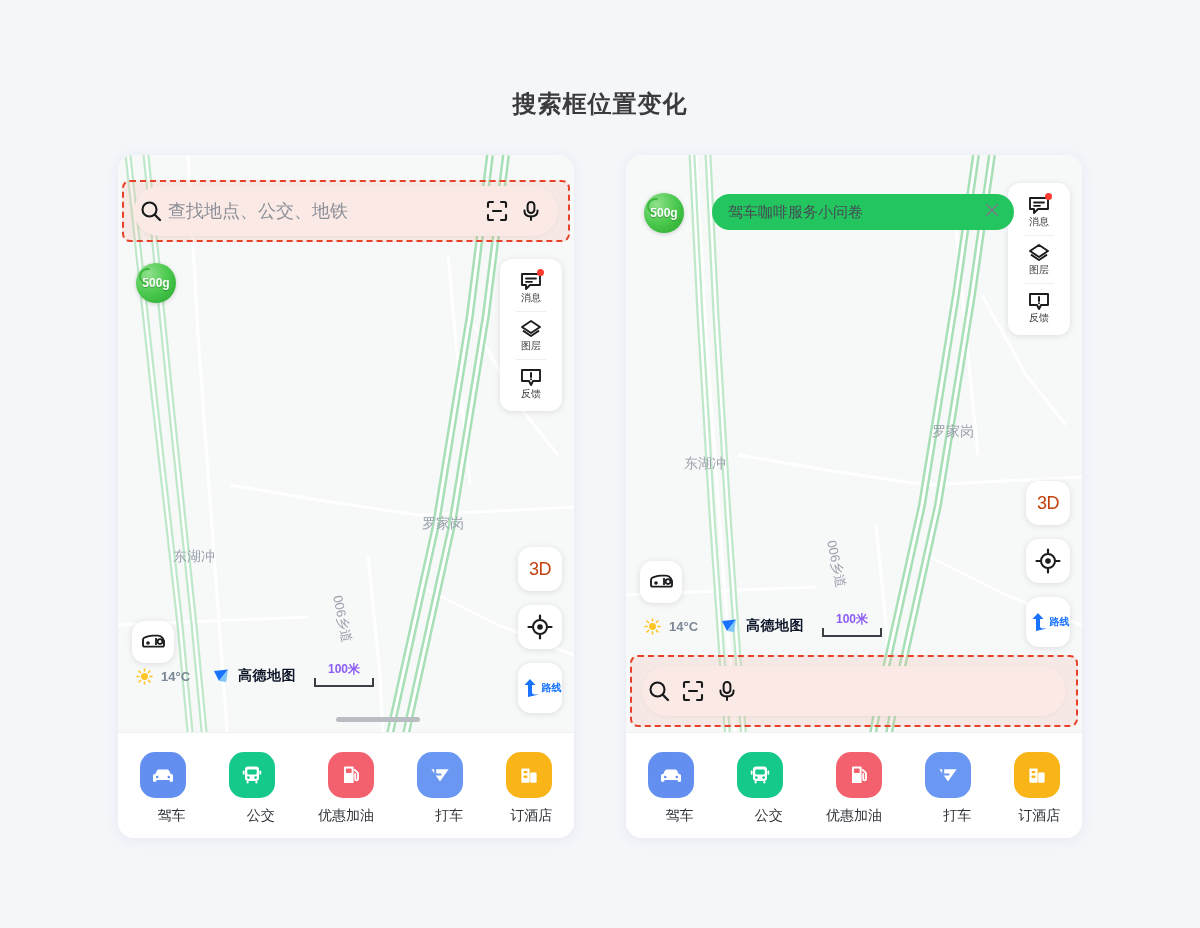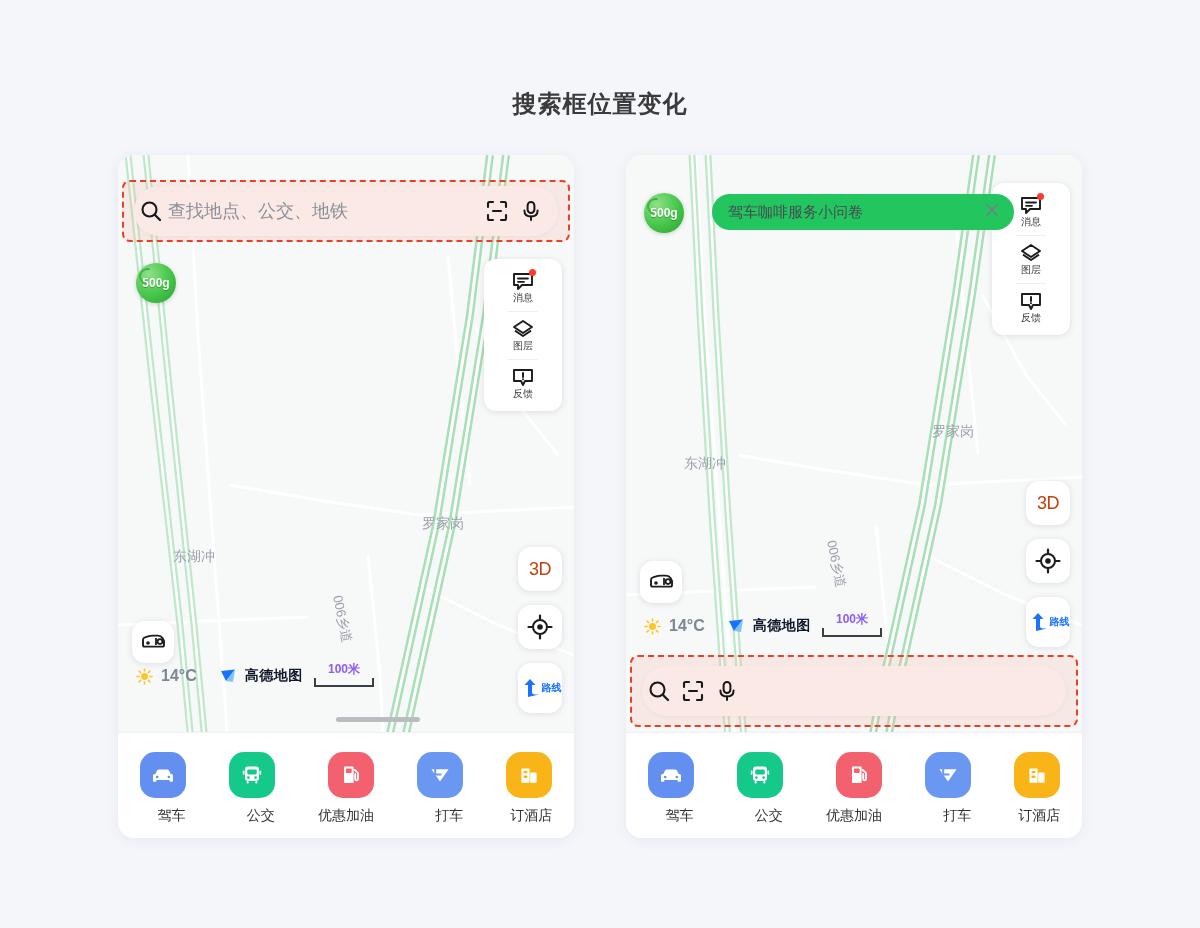--- a/index.html
+++ b/index.html
@@ -49,21 +49,21 @@
     position:absolute;left:3px;top:5px;width:13px;height:13px;
     border:2px solid #3cb53f;border-right-color:transparent;border-bottom-color:transparent;
     border-radius:50%;transform:rotate(-30deg);
   }
 
   
   .ctrl-stack{
     position:absolute;width:46px;background:#fff;border-radius:12px;
     box-shadow:0 1px 6px rgba(35,45,70,.13);
     display:flex;flex-direction:column;align-items:center;
-    padding:4px 16px;
+    padding:4px 8px;
   }
   .ctrl-item{
     position:relative;width:46px;height:48px;
     display:flex;flex-direction:column;align-items:center;justify-content:center;
     gap:2px;
   }
   .ctrl-item + .ctrl-item::before{
     content:"";position:absolute;top:0;left:8px;right:8px;height:1px;background:#eceef1;
   }
   .ctrl-label{font-size:10px;color:#3b3b3d;line-height:1;}
@@ -76,21 +76,21 @@
     position:absolute;width:44px;height:44px;background:#fff;border-radius:13px;
     box-shadow:0 1px 6px rgba(35,45,70,.13);
     display:flex;align-items:center;justify-content:center;
   }
   .sq-btn.tall{height:50px;flex-direction:row;gap:1px;}
   .sq-btn .lbl{font-size:10px;color:#1a73ff;font-weight:bold;line-height:1;}
   .btn-3d{font-size:18px;font-weight:normal;color:#c2410c;letter-spacing:-.5px;}
 
   
   .status-row{position:absolute;display:flex;align-items:center;gap:8px;}
-  .temp{font-size:16px;color:#7b8794;font-weight:bold;}
+  .temp{font-size:13px;color:#7b8794;font-weight:bold;}
   .amap-name{font-size:14px;color:#0f172a;font-weight:bold;letter-spacing:.5px;}
   .scale{position:absolute;display:flex;flex-direction:column;align-items:center;}
   .scale-txt{font-size:12px;color:#8b5cf6;font-weight:bold;}
   .scale-bar{width:56px;height:7px;border:2px solid #3c4046;border-top:none;}
 
   
   .highlight{
     position:absolute;border:2px dashed #e8412a;border-radius:8px;
     background:rgba(244,180,165,.22);
     box-sizing:border-box;

